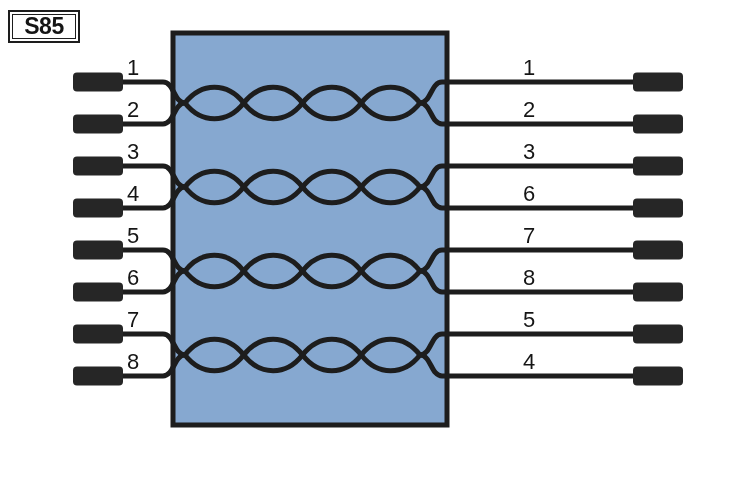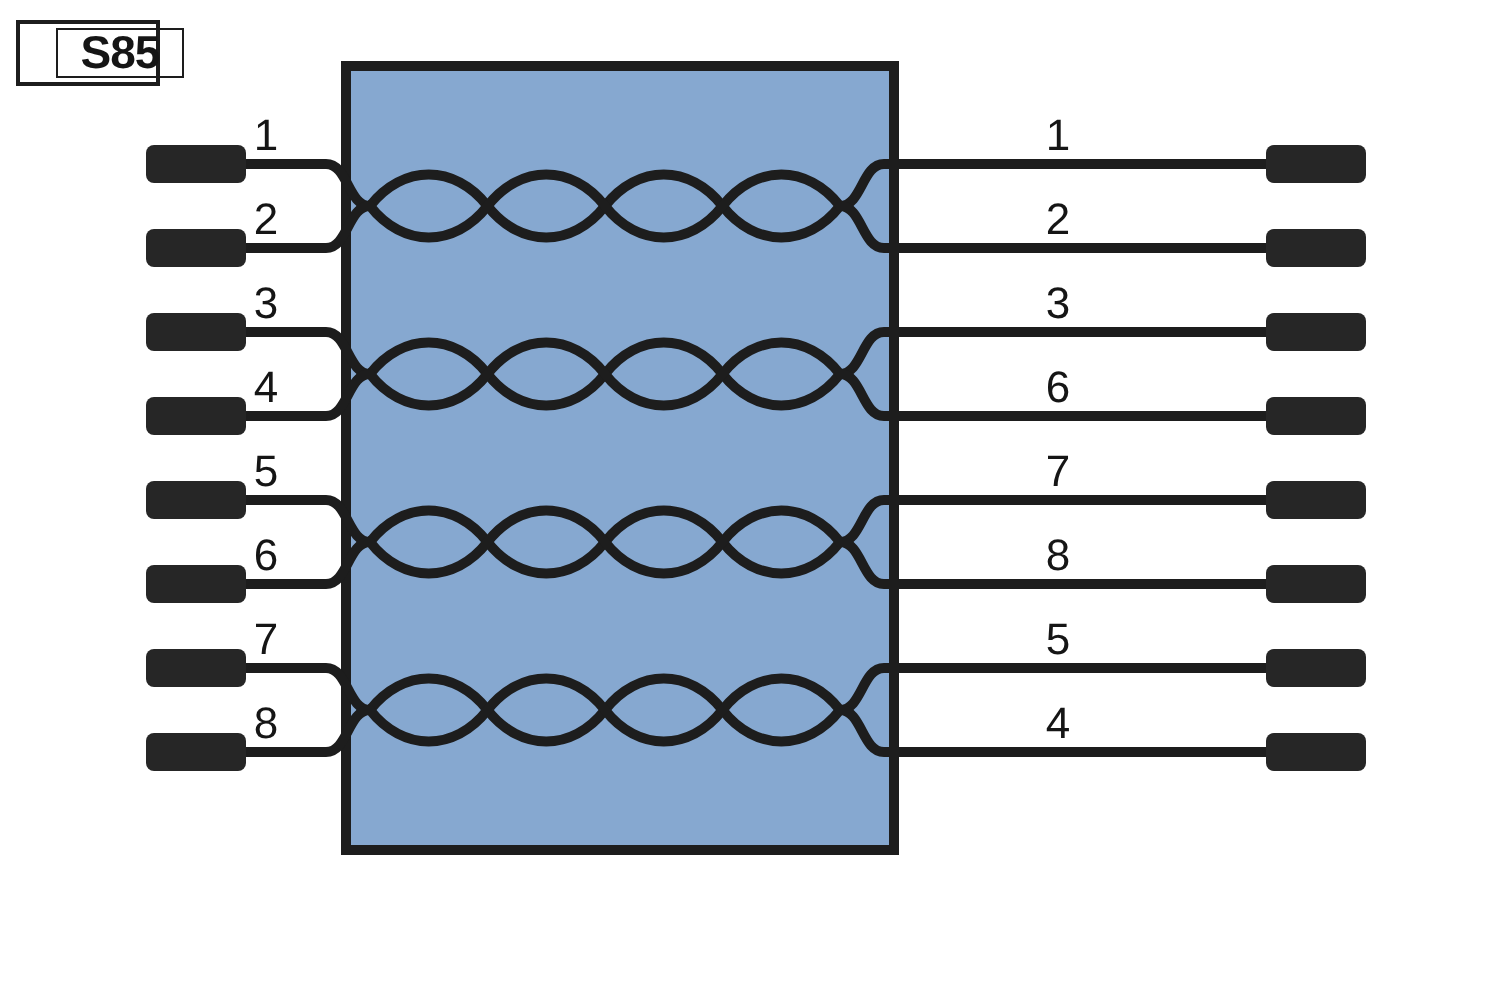--- a/index.html
+++ b/index.html
@@ -38,21 +38,20 @@
     padding: 2px;
   }
   .tag-inner {
     width: 100%;
     height: 100%;
     border: 1px solid #1d1d1d;
     box-sizing: border-box;
     display: flex;
     align-items: center;
     justify-content: center;
-    margin-left: 16px;
   }
   .tag-text {
     font-family: "Liberation Sans", sans-serif;
     font-size: 23px;
     font-weight: bold;
     color: #151515;
     letter-spacing: -0.5px;
     line-height: 1;
   }
   .pin-label {

